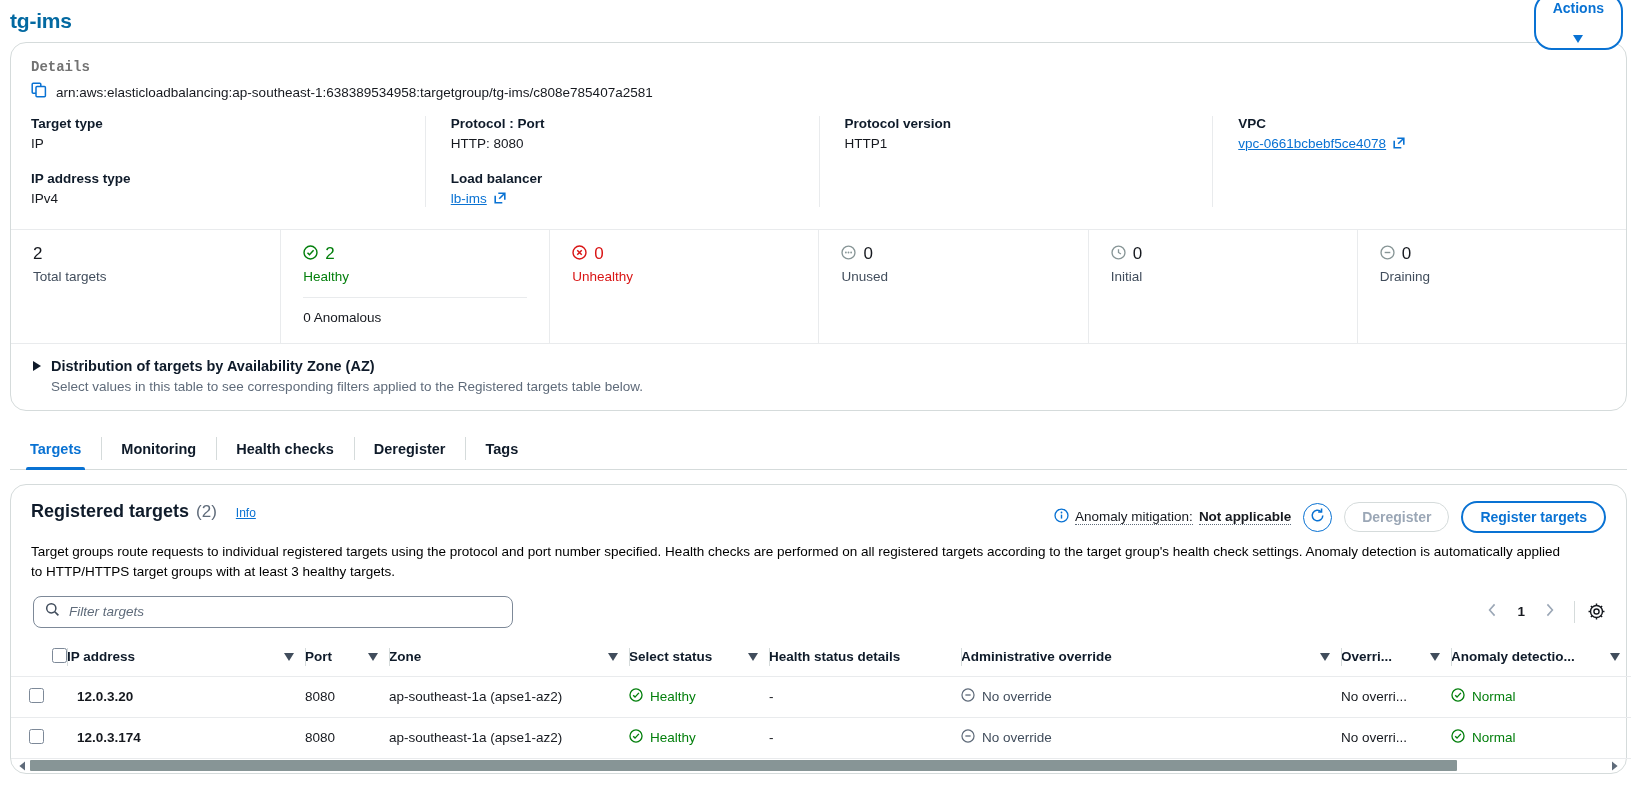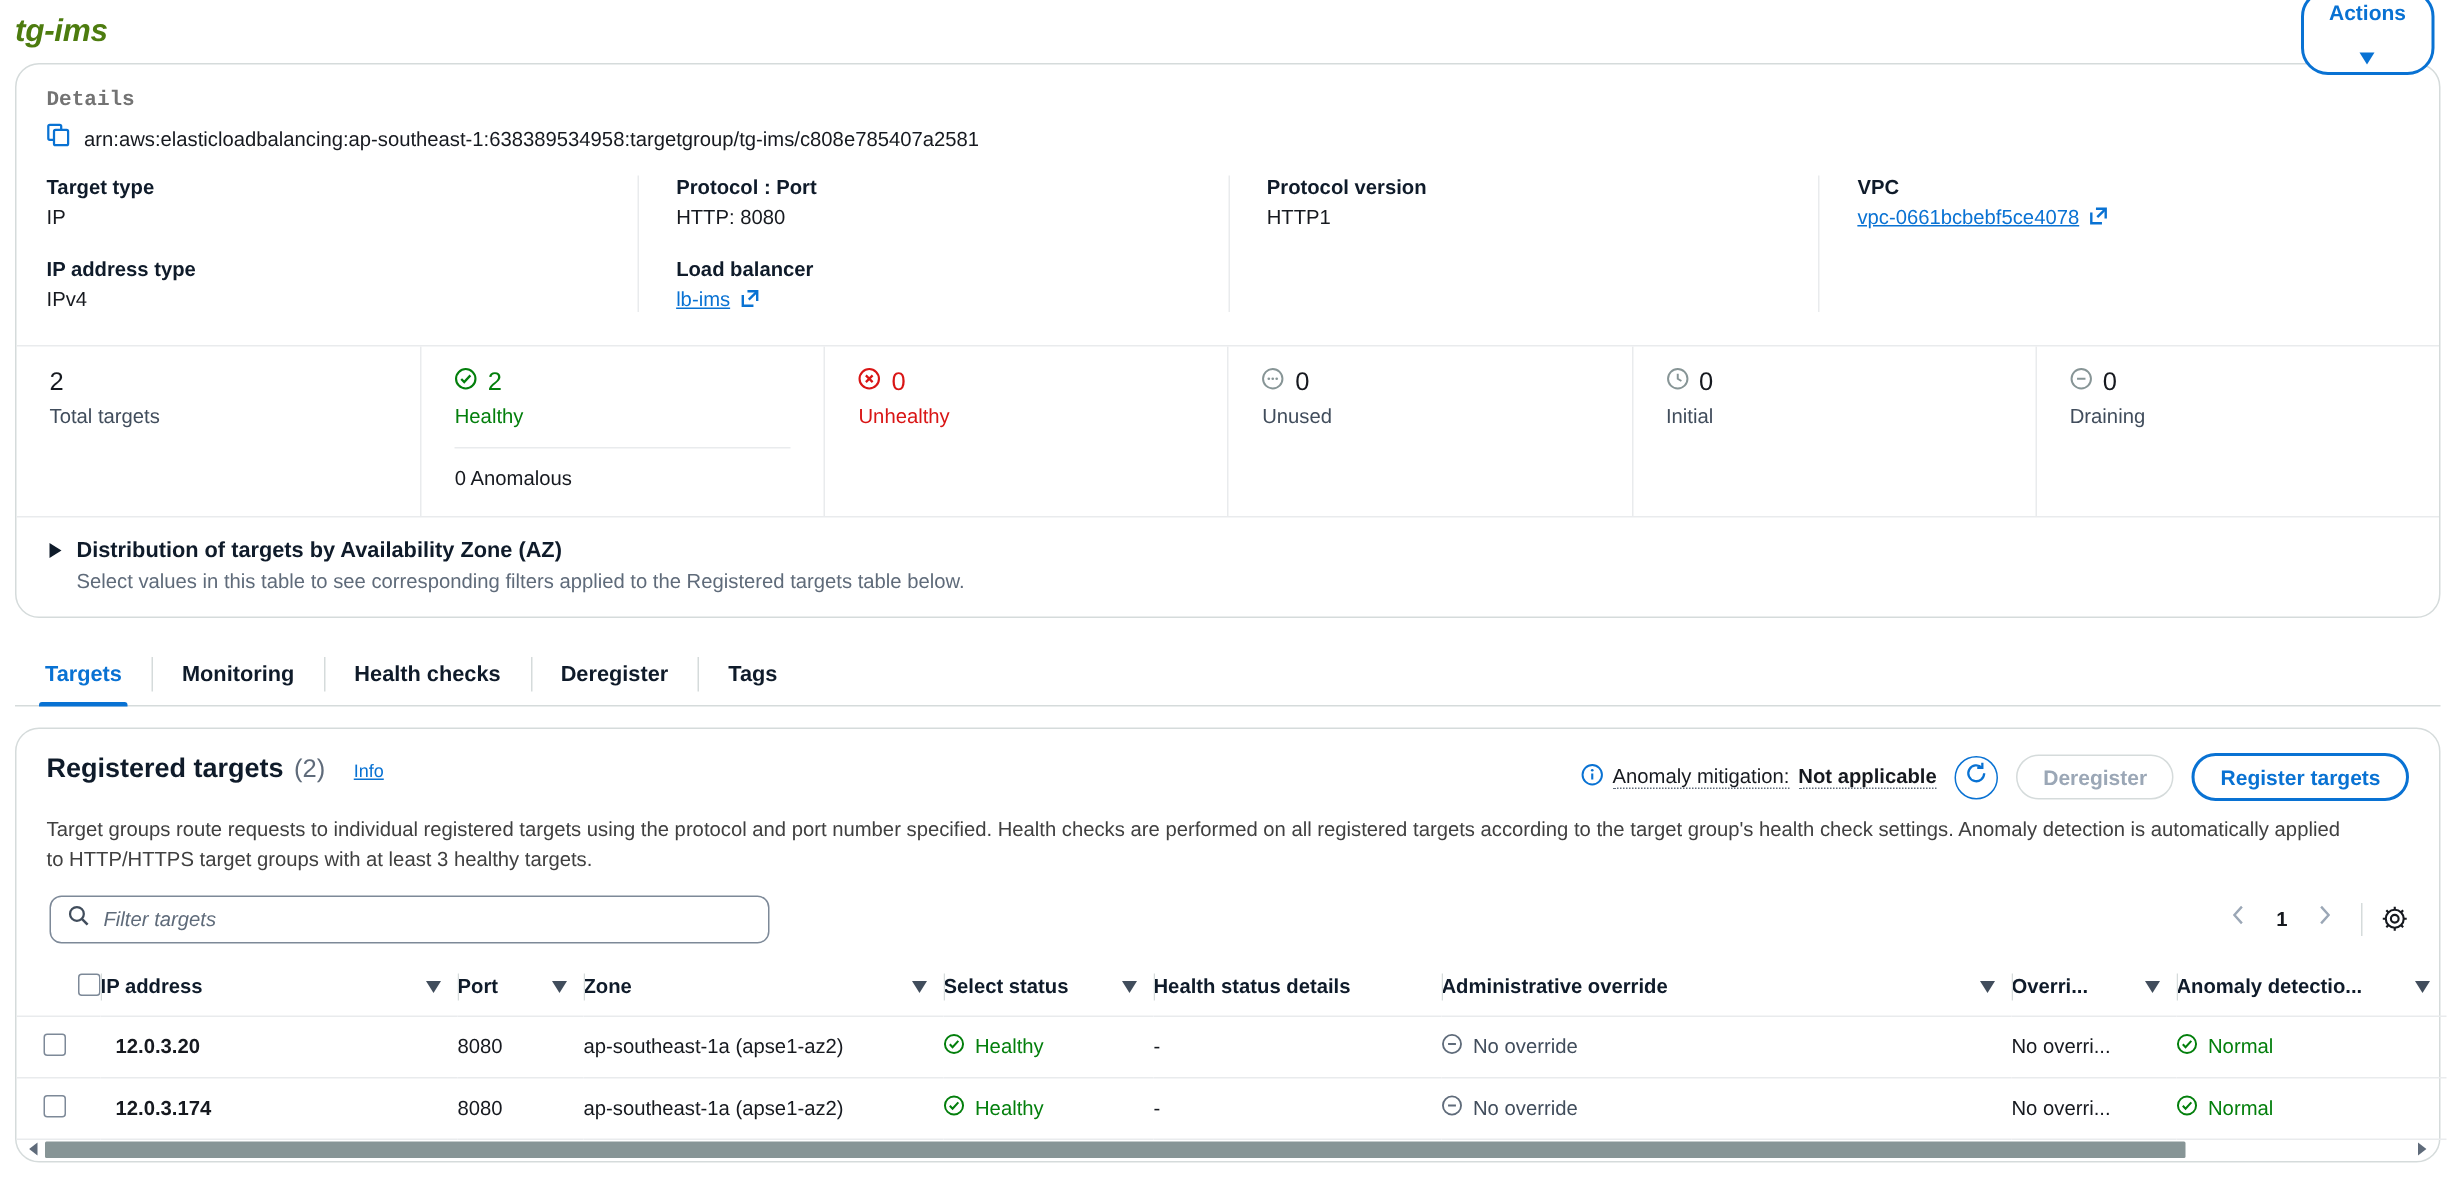--- a/index.html
+++ b/index.html
@@ -12,21 +12,21 @@
     overflow: hidden;
   }
   .page { width: 1637px; height: 792px; position: relative; background: #fff; }
 
   
   .top-header {
     height: 42px;
     display: flex; align-items: center; justify-content: space-between;
     padding: 0 14px 0 10px;
   }
-  .page-title { font-size: 21px; font-weight: bold; letter-spacing: -0.2px; color: #4d7c0f; font-style: italic; }
+  .page-title { font-size: 21px; font-weight: bold; letter-spacing: -0.2px; color: #0369a1; }
   .actions-btn {
     display: inline-flex; align-items: center; gap: 19px;
     border: 2px solid #0972d3; color: #0972d3;
     background: #fff; border-radius: 18px;
     padding: 5px 17px; font-size: 14px; font-weight: bold;
     cursor: pointer;
     flex-direction: column;
   }
   .caret-down {
     width: 0; height: 0;
@@ -158,21 +158,21 @@
   }
   .btn {
     border-radius: 18px; padding: 6px 17px;
     font-size: 14px; font-weight: bold; cursor: pointer;
     background: #fff;
   }
   .btn-disabled { border: 1.6px solid #d5dbdb; color: #9ba7b6; }
   .btn-primary { border: 2px solid #0972d3; color: #0972d3; }
 
   .tc-desc {
-    font-size: 13.5px; color: #404040; line-height: 1.48;
+    font-size: 13.5px; color: #000000; line-height: 1.48;
     margin-top: 9px; max-width: 1540px;
   }
 
   
   .filter-row {
     display: flex; align-items: center; justify-content: space-between;
     padding: 14px 20px 13px 22px;
   }
   .search-box {
     width: 480px; height: 32px;

